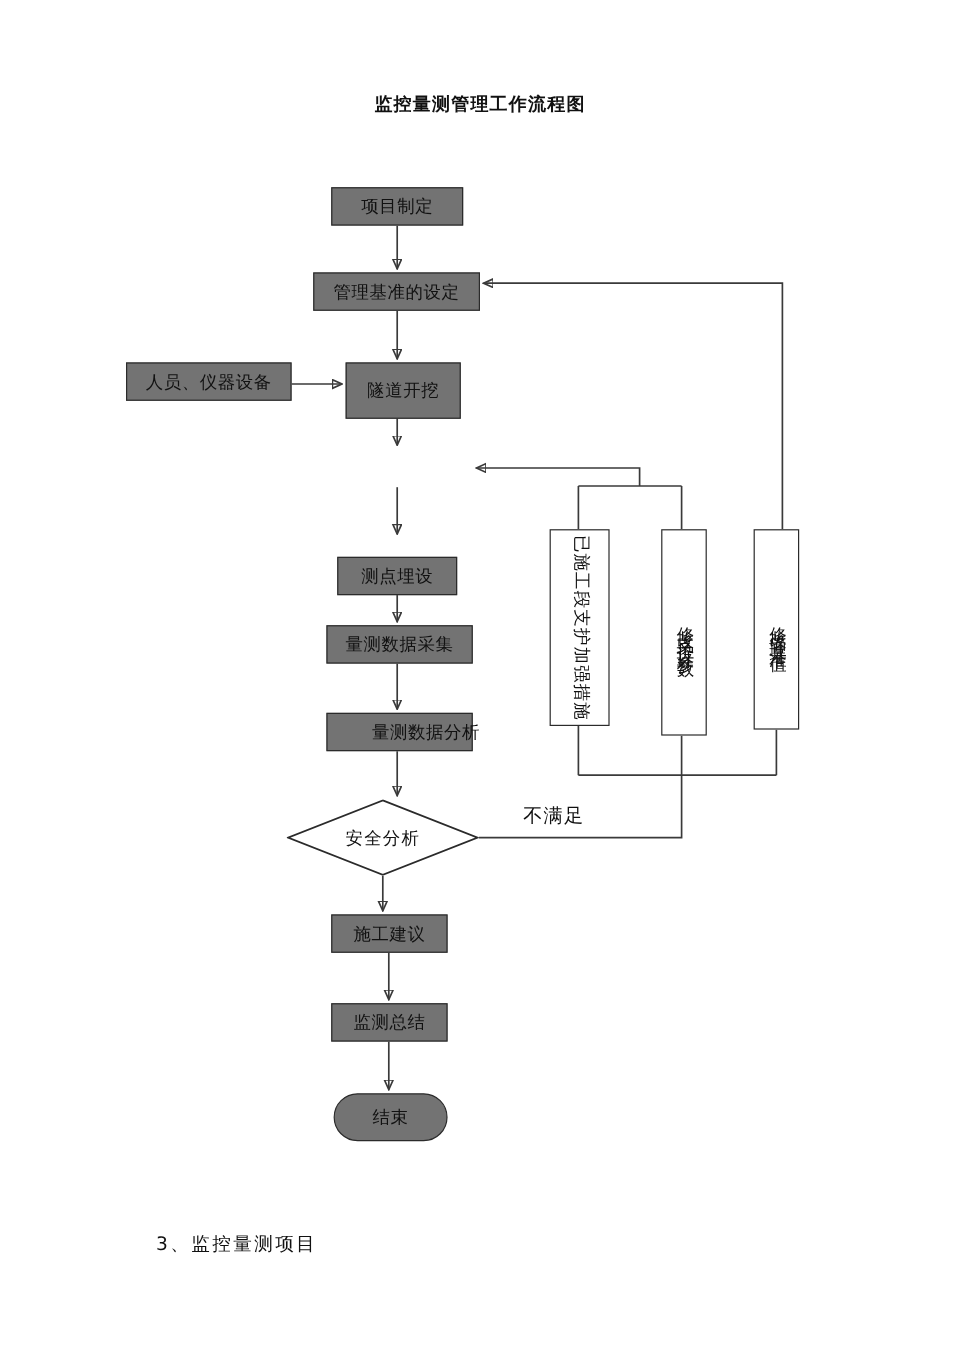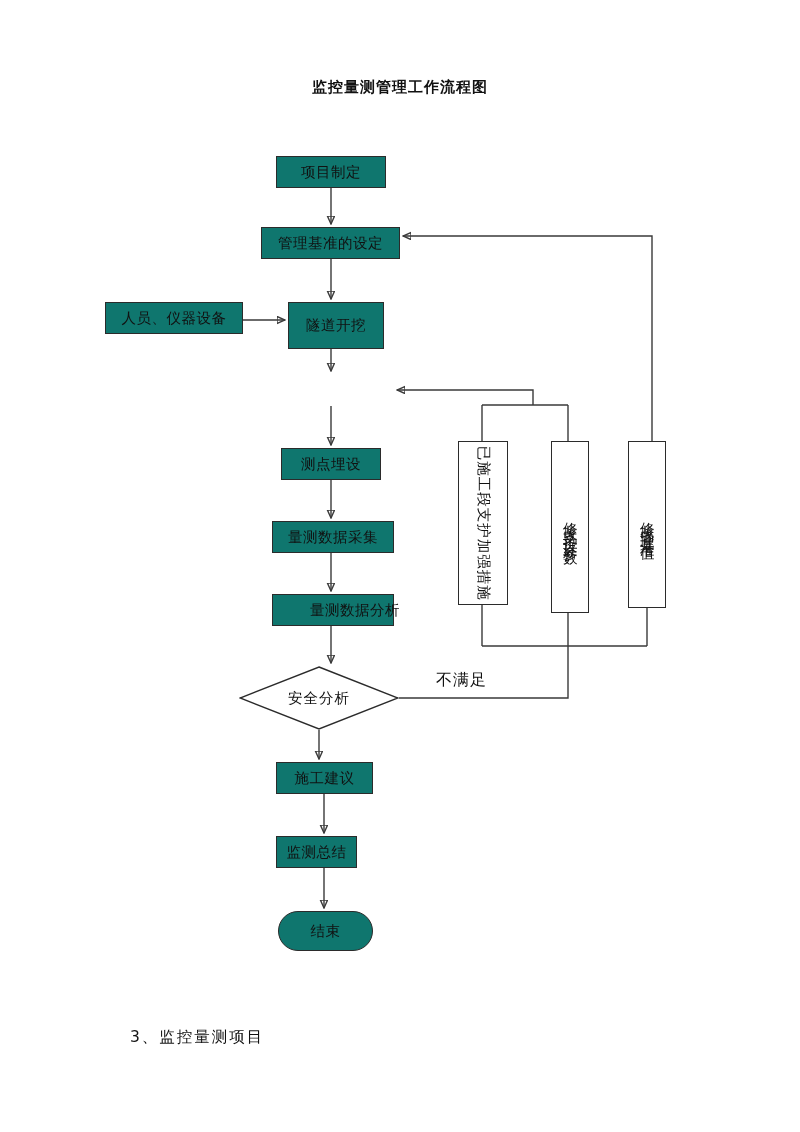--- a/index.html
+++ b/index.html
@@ -20,21 +20,21 @@
     font-weight:bold;
     letter-spacing:1px;
     color:#111;
     font-family:"DejaVu Sans","Liberation Sans",sans-serif;
   }
 
   .node{
     position:absolute;
     box-sizing:border-box;
     border:1px solid #2b2b2b;
-    background:#0f766e;
+    background:#737373;
     display:flex;
     align-items:center;
     justify-content:center;
     font-size:14.5px;
     color:#111;
     letter-spacing:0.5px;
     white-space:nowrap;
   }
   .node.terminator{
     border-radius:22px;
@@ -174,21 +174,21 @@
 
   <div class="node" style="left:105px;top:302px;width:138px;height:32px;">
     <span>人员、仪器设备</span>
   </div>
 
   <div class="node" style="left:288px;top:302px;width:96px;height:47px;align-items:center;">
     <span>隧道开挖</span>
   </div>
 
 
-  <div class="node" style="left:281px;top:448px;width:100px;height:32px;">
+  <div class="node" style="left:281px;top:464px;width:100px;height:32px;">
     <span>测点埋设</span>
   </div>
 
   <div class="node" style="left:272px;top:521px;width:122px;height:32px;">
     <span>量测数据采集</span>
   </div>
 
   <div class="node" style="left:272px;top:594px;width:122px;height:32px;padding-left:44px;">
     <span>量测数据分析</span>
   </div>
@@ -197,21 +197,21 @@
     <svg class="dshape" viewBox="0 0 160 64" xmlns="http://www.w3.org/2000/svg">
       <polygon points="80,1 159,32 80,63 1,32" fill="#ffffff" stroke="#2b2b2b" stroke-width="1.4"></polygon>
     </svg>
     <div class="dlabel">安全分析</div>
   </div>
 
   <div class="node" style="left:276px;top:762px;width:97px;height:32px;">
     <span>施工建议</span>
   </div>
 
-  <div class="node" style="left:276px;top:836px;width:81px;height:32px;">
+  <div class="node" style="left:276px;top:836px;width:97px;height:32px;">
     <span>监测总结</span>
   </div>
 
   <div class="node terminator" style="left:278px;top:911px;width:95px;height:40px;">
     <span>结束</span>
   </div>
 
   <div class="vnode rot" style="left:458px;top:441px;width:50px;height:164px;">
     <span class="vtext">已施工段支护加强措施</span>
   </div>

